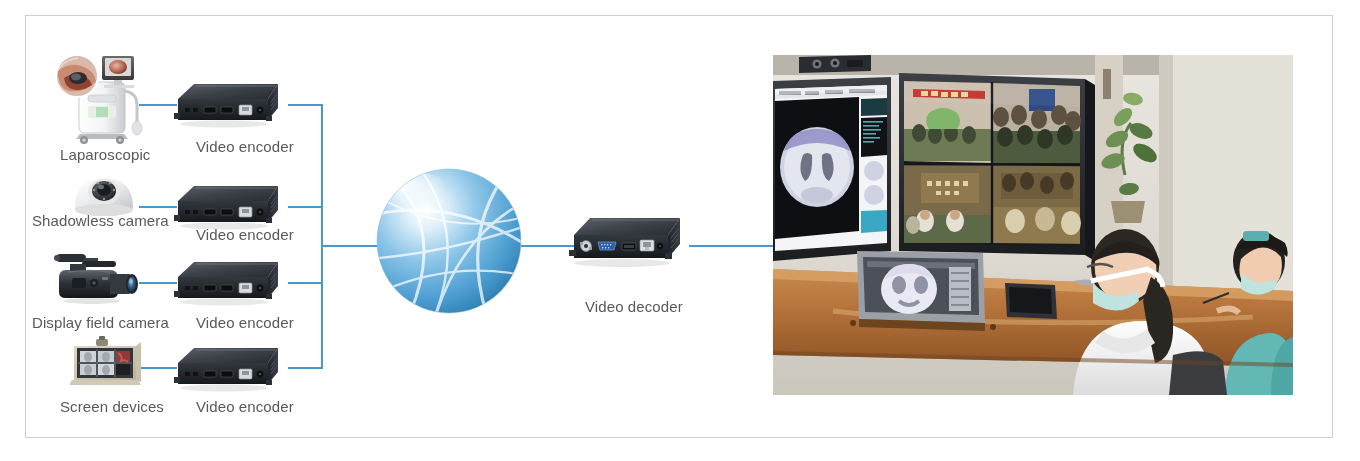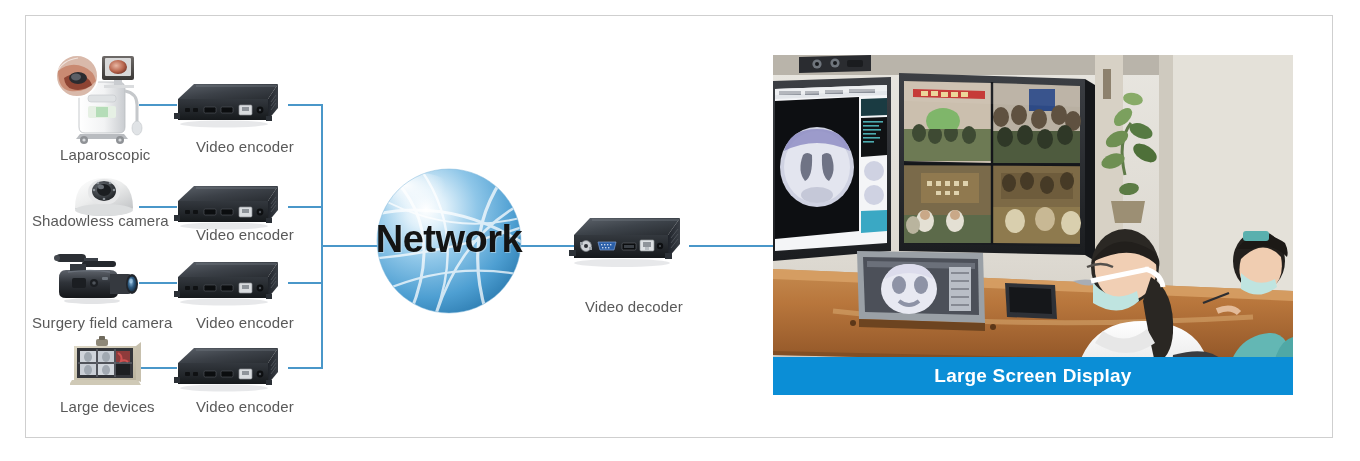--- a/index.html
+++ b/index.html
@@ -227,21 +227,21 @@
 
       <rect x="24" y="30" width="14" height="10" rx="2" fill="#1b1e22"></rect>
       <circle cx="46" cy="35" r="4" fill="#1b1e22"></circle>
       <circle cx="46" cy="35" r="1.8" fill="#4e545b"></circle>
       <rect x="54" y="29" width="6" height="3" rx="1" fill="#6f767e"></rect>
 
       <path d="M20 24 q22 -3 42 0" stroke="#747b84" stroke-width="1.4" fill="none" opacity=".7"></path>
       <ellipse cx="44" cy="53" rx="28" ry="3" fill="#c7cace" opacity=".5"></ellipse>
     </svg>
   </div>
-  <div class="label" style="left:32px; top:314px;">Surgery field camera</div>
+  <div class="label" style="left:32px; top:314px;">Display field camera</div>
 
   <div class="art" style="left:70px; top:336px; width:74px; height:52px;">
     <svg width="74" height="52" viewBox="0 0 74 52">
       <defs>
         <linearGradient id="frmG" x1="0" y1="0" x2="1" y2="1">
           <stop offset="0" stop-color="#ded8c6"></stop>
             <stop offset="1" stop-color="#b9b29d"></stop>
         </linearGradient>
       </defs>
 
@@ -271,21 +271,21 @@
       <g stroke="#6f737a" stroke-width="1">
         <line x1="27" y1="13" x2="27" y2="41"></line>
         <line x1="45" y1="13" x2="45" y2="41"></line>
         <line x1="8" y1="27" x2="62" y2="27"></line>
       </g>
 
       <path d="M2 44 h66 l3 5 h-72z" fill="#cfc9b6"></path>
       <path d="M66 10 l5 -4 v40 l-5 -2z" fill="#c7c0ad"></path>
     </svg>
   </div>
-  <div class="label" style="left:60px; top:398px;">Large devices</div>
+  <div class="label" style="left:60px; top:398px;">Screen devices</div>
 
   <div class="devbox" style="left:172px; top:80px;">
     <svg width="118" height="52" viewBox="0 0 118 52">
       <defs>
         <linearGradient id="boxTop" x1="0" y1="0" x2="1" y2="1">
           <stop offset="0" stop-color="#5a6068"></stop>
             <stop offset=".5" stop-color="#3c4148"></stop>
           <stop offset="1" stop-color="#282c31"></stop>
         </linearGradient>
         <linearGradient id="boxFront" x1="0" y1="0" x2="0" y2="1">
@@ -432,21 +432,20 @@
         <path d="M150 8 q-48 62 -20 148" stroke-width="3.2"></path>
         <path d="M172 36 q-70 34 -96 122" stroke-width="2.6"></path>
         <path d="M14 52 q80 -18 154 30" stroke-width="3"></path>
         <path d="M10 96 q80 -6 160 -34" stroke-width="2.4"></path>
         <path d="M24 128 q70 -30 140 -16" stroke-width="2.2"></path>
         <path d="M20 34 q72 40 146 20" stroke-width="2"></path>
       </g>
       <ellipse cx="62" cy="38" rx="40" ry="28" fill="url(#glowG)"></ellipse>
       <circle cx="91" cy="78" r="72" fill="none" stroke="#7fb8dc" stroke-width="1" opacity=".5"></circle>
     </svg>
-    <div id="globe-text">Network</div>
   </div>
 
   <div class="devbox" style="left:566px; top:214px;">
     <svg width="128" height="58" viewBox="0 0 128 58">
       <defs>
         <linearGradient id="dTop" x1="0" y1="0" x2="1" y2="1">
           <stop offset="0" stop-color="#5d636b"></stop>
             <stop offset=".5" stop-color="#3d434a"></stop>
           <stop offset="1" stop-color="#272b30"></stop>
         </linearGradient>
@@ -740,18 +739,15 @@
       </g>
 
       <path d="M400 300 q36 -10 50 6 l4 34 h-58z" fill="#3a3c40"></path>
 
       <path d="M444 256 q14 -6 22 2" stroke="#e3bb99" stroke-width="6" fill="none"></path>
       <path d="M430 248 l26 -10" stroke="#2c2e32" stroke-width="2.4" fill="none"></path>
 
       <path d="M0 296 L520 308 L520 312 L0 300 Z" fill="#6d4420" opacity=".5"></path>
     </svg>
 
-    <div id="banner">
-      <span>Large Screen Display</span>
-    </div>
   </div>
 
 </div>
 
 </body></html>

